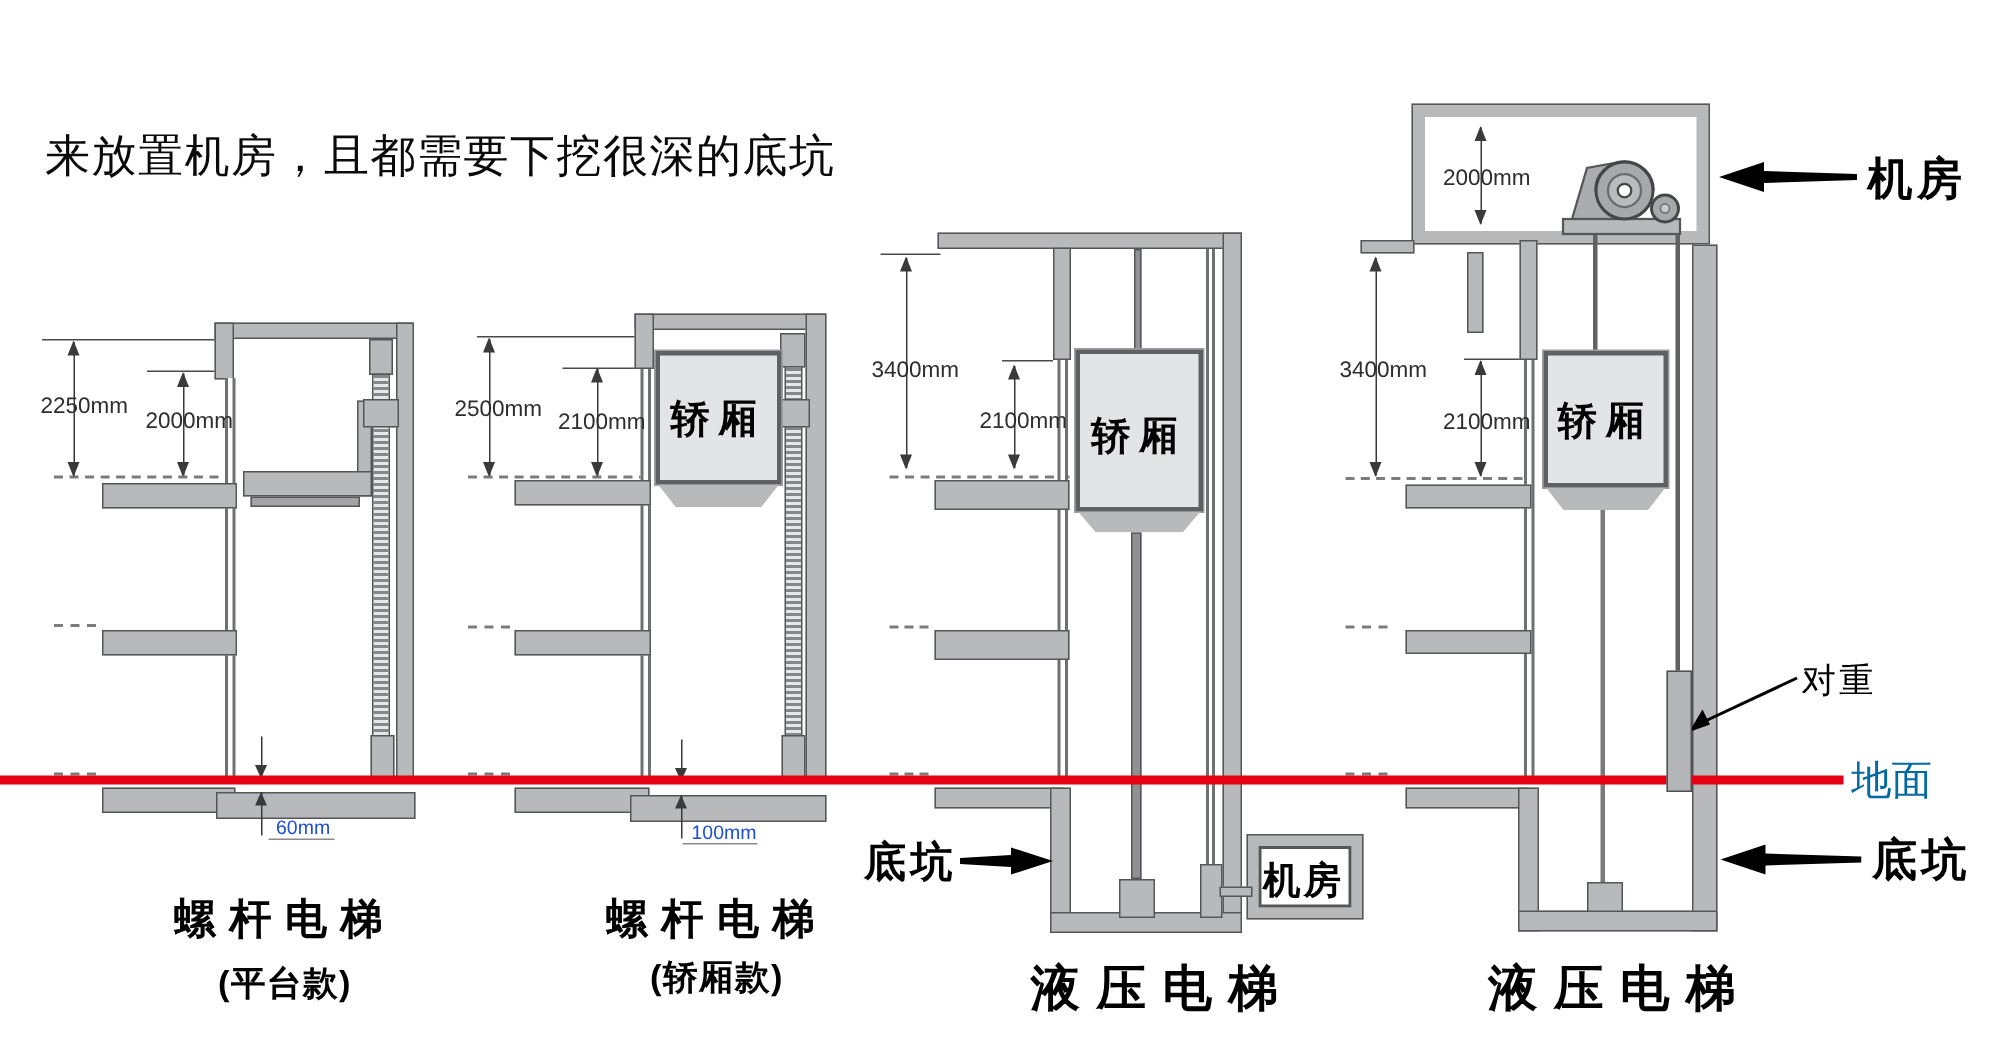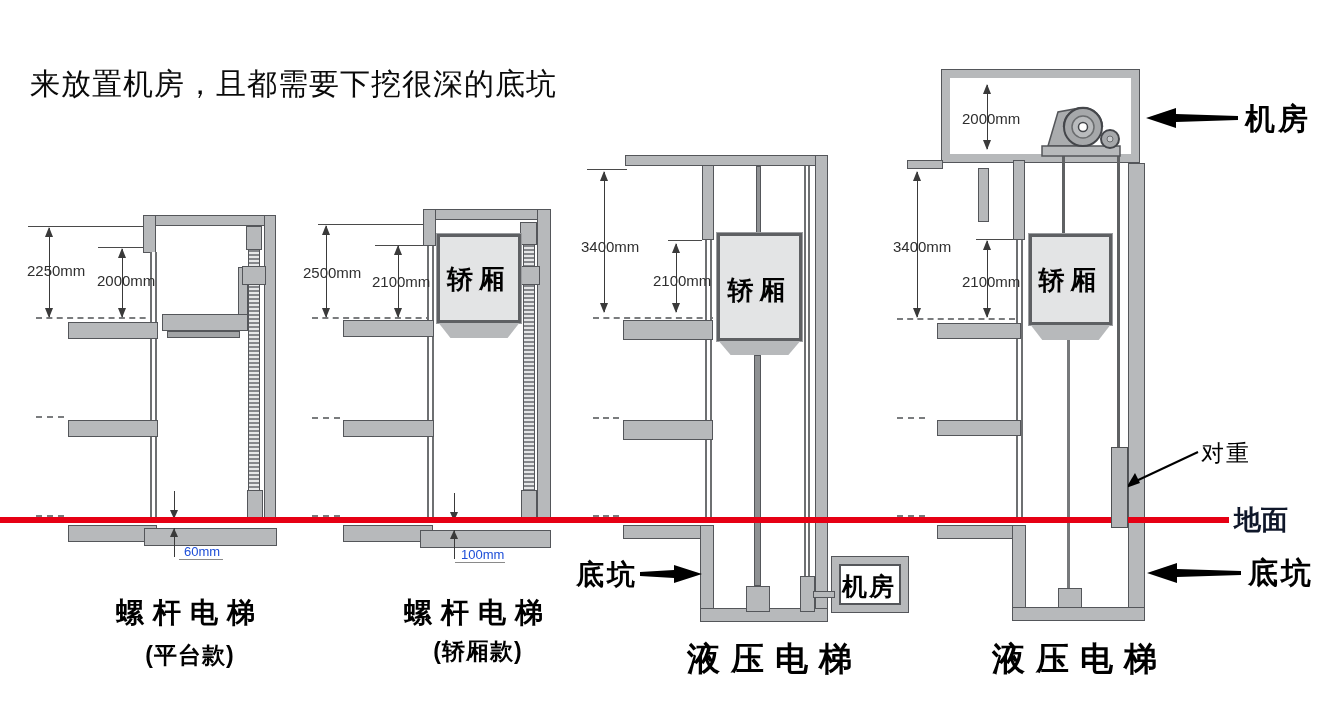--- a/index.html
+++ b/index.html
@@ -25,32 +25,32 @@
   .pad i.ln,.pau i.ln{position:absolute;left:3.6px;top:0;bottom:0;width:1.4px;background:#3a3a3a;}
   .pad i.ab{position:absolute;bottom:0;left:0;width:0;height:0;border-left:4px solid transparent;border-right:4px solid transparent;border-top:9px solid #3a3a3a;}
   .pau i.at{position:absolute;top:0;left:0;width:0;height:0;border-left:4px solid transparent;border-right:4px solid transparent;border-bottom:9px solid #3a3a3a;}
   .pitnum{position:absolute;font-size:13px;color:#1d4ed8;z-index:14;}
   .underl{position:absolute;height:0;border-top:1px solid #8a8a8a;z-index:9;}
   .biglabel{position:absolute;font-weight:bold;font-size:28px;letter-spacing:9px;color:#000;text-align:center;width:200px;z-index:30;white-space:nowrap;}
   .sublabel{position:absolute;font-weight:bold;font-size:23px;letter-spacing:1px;color:#000;text-align:center;width:200px;z-index:30;white-space:nowrap;}
   .blk{position:absolute;font-weight:bold;font-size:29px;letter-spacing:3px;color:#000;z-index:30;white-space:nowrap;}
   .title{position:absolute;font-size:30px;color:#0a0a0a;letter-spacing:1px;z-index:30;white-space:nowrap;}
   .redline{position:absolute;left:0;top:517;width:1229px;height:6px;background:#e60014;z-index:40;}
-  .ground-label{position:absolute;left:1234px;top:502px;font-weight:bold;font-size:27px;color:#0f172a;z-index:41;white-space:nowrap;}
+  .ground-label{position:absolute;left:1234px;top:502px;font-weight:normal;font-size:27px;color:#0369a1;z-index:41;white-space:nowrap;}
   .cw{position:absolute;background:#b3b5b7;border:1px solid #4e5052;box-sizing:border-box;z-index:45;}
   .note{position:absolute;font-size:23px;color:#000;z-index:30;white-space:nowrap;letter-spacing:2px;}
   svg{position:absolute;z-index:30;}
   .mr-inner{position:absolute;background:#fff;border:2px solid #54565a;box-sizing:border-box;z-index:11;}
 </style>
 </head>
 <body>
 
 <div class="canvas">
 
-  <div class="title" style="left:30px;top:64px;">来放置机房，且都需要下挖很深的底坑</div>
+  <div class="title" style="left:30px;top:84px;">来放置机房，且都需要下挖很深的底坑</div>
 
   <div class="w" style="left:143px;top:215px;width:132px;height:11px;"></div>
   <div class="w" style="left:143px;top:215px;width:13px;height:38px;"></div>
   <div class="tw" style="left:150px;top:252px;width:7px;height:267px;"></div>
   <div class="w" style="left:264px;top:215px;width:12px;height:304px;"></div>
   <div class="w" style="left:68px;top:322px;width:90px;height:17px;"></div>
   <div class="w" style="left:68px;top:420px;width:90px;height:17px;"></div>
   <div class="w" style="left:68px;top:525px;width:89px;height:17px;"></div>
   <div class="w" style="left:144px;top:528px;width:133px;height:18px;"></div>
   <div class="w" style="left:246px;top:226px;width:16px;height:24px;"></div>

